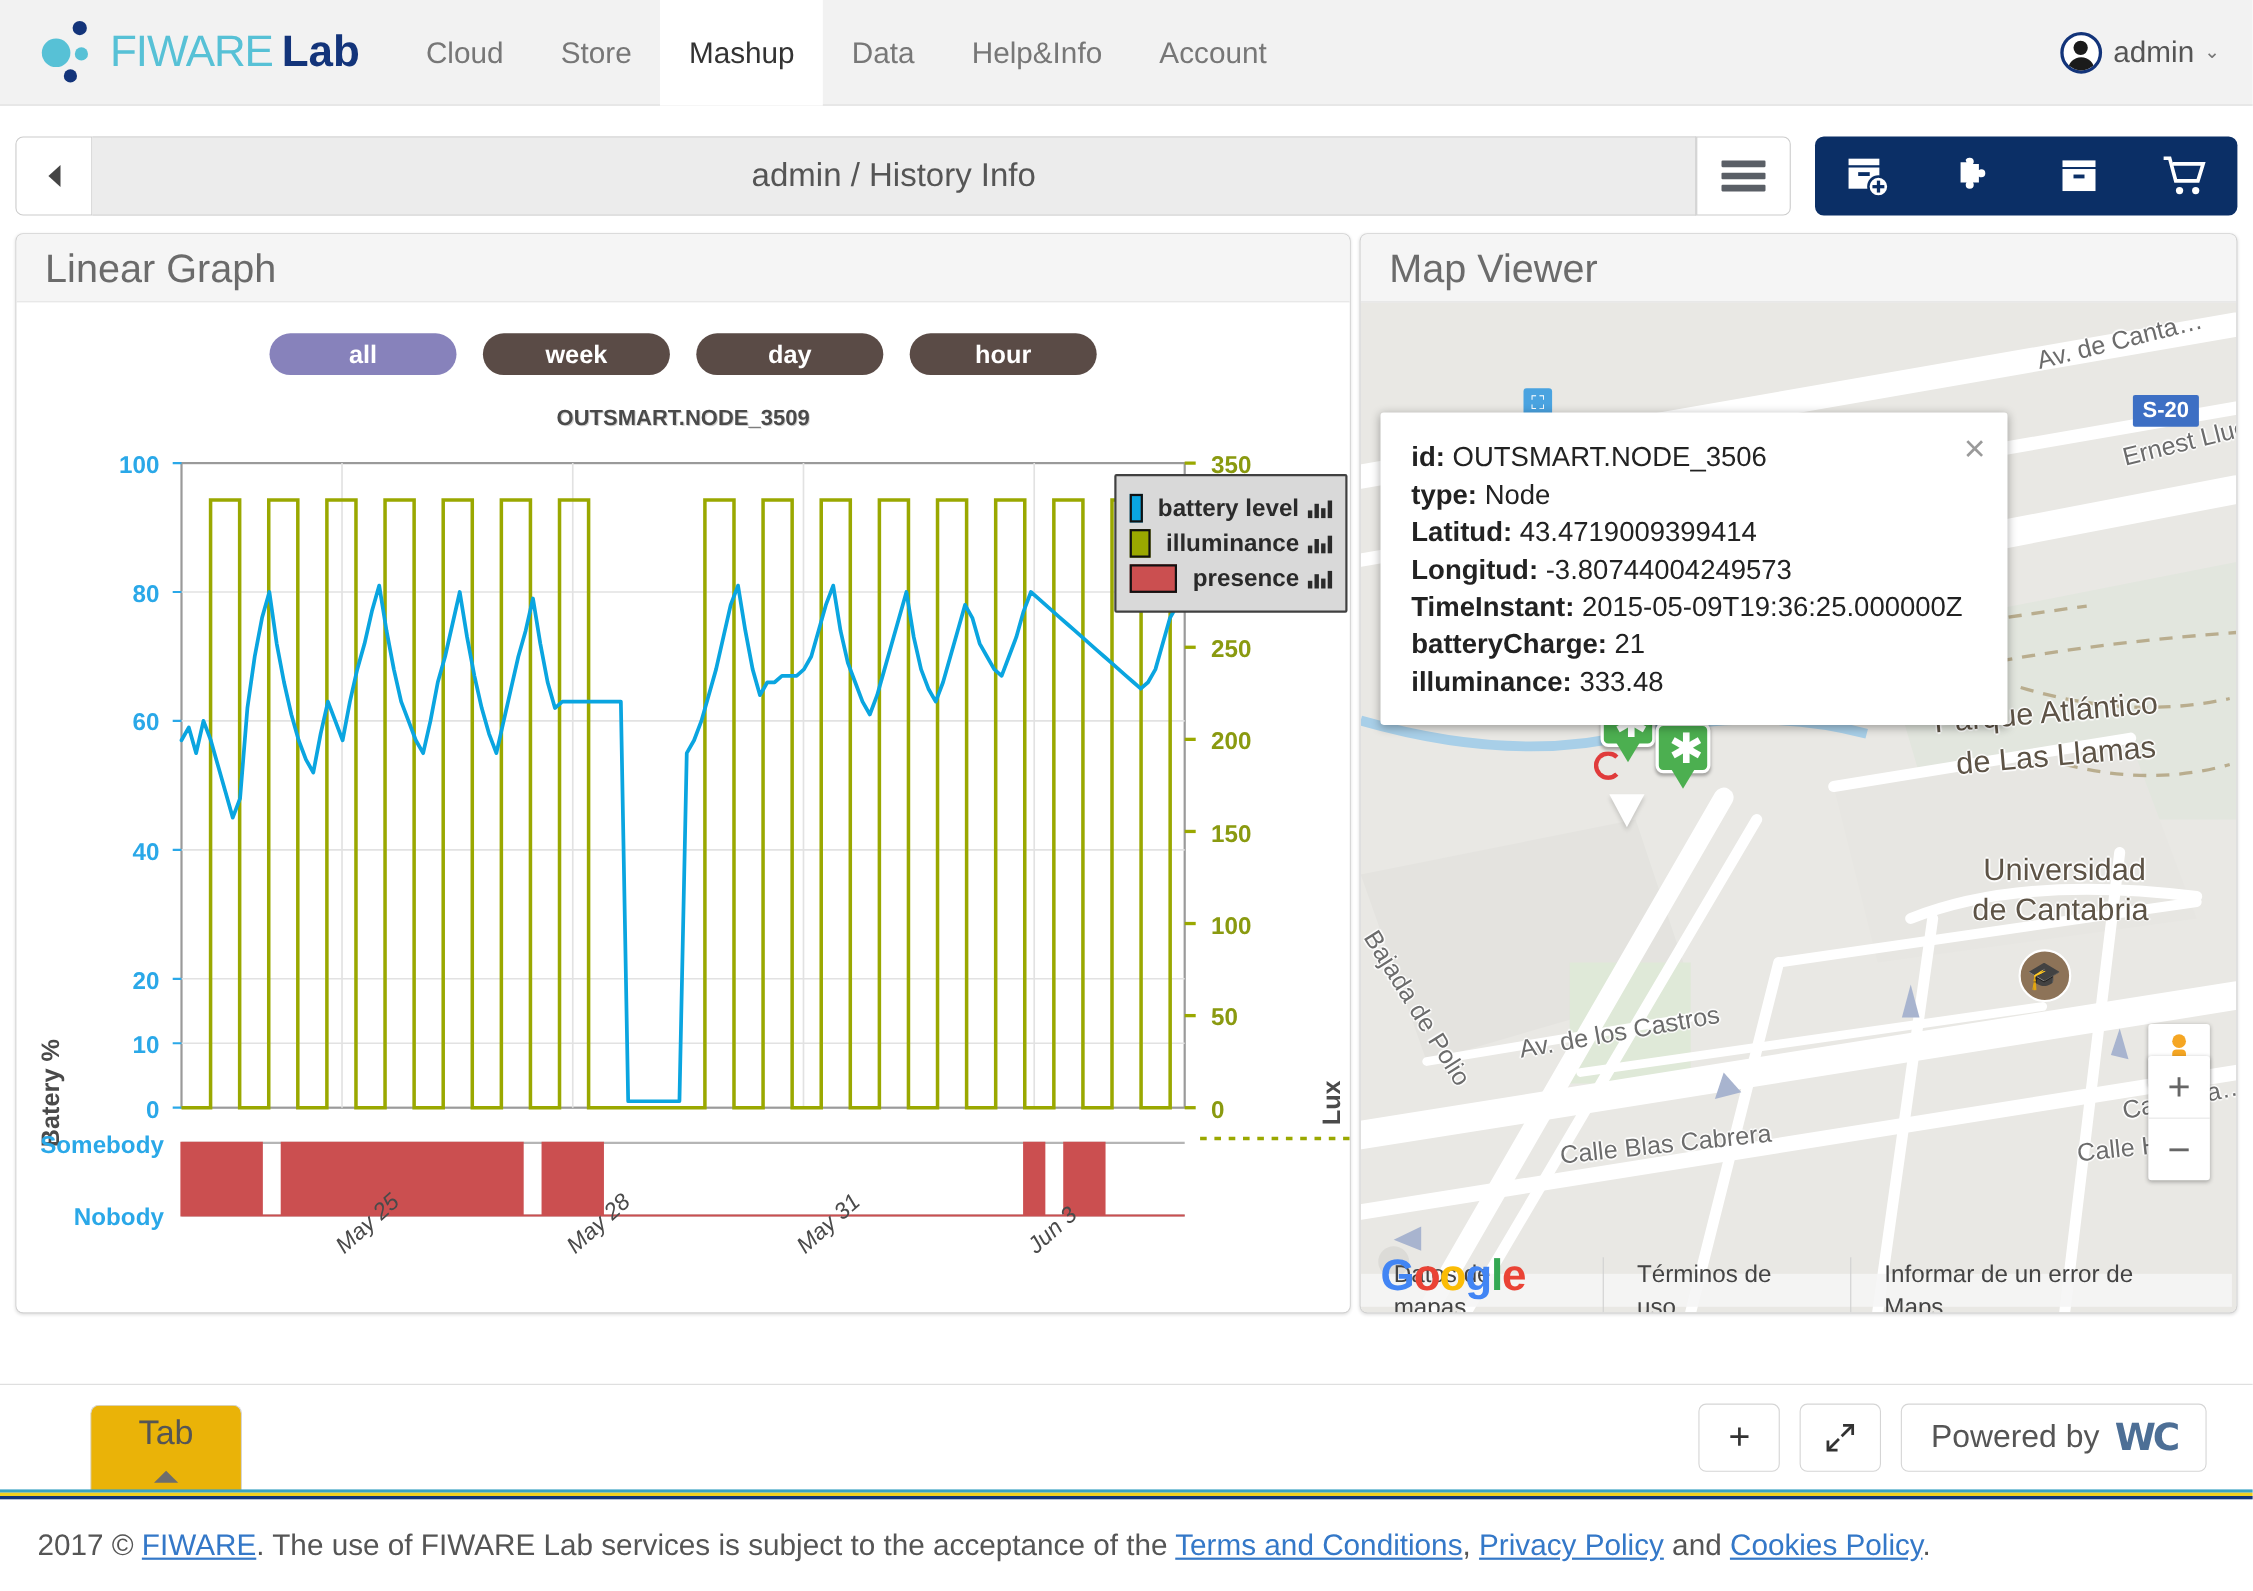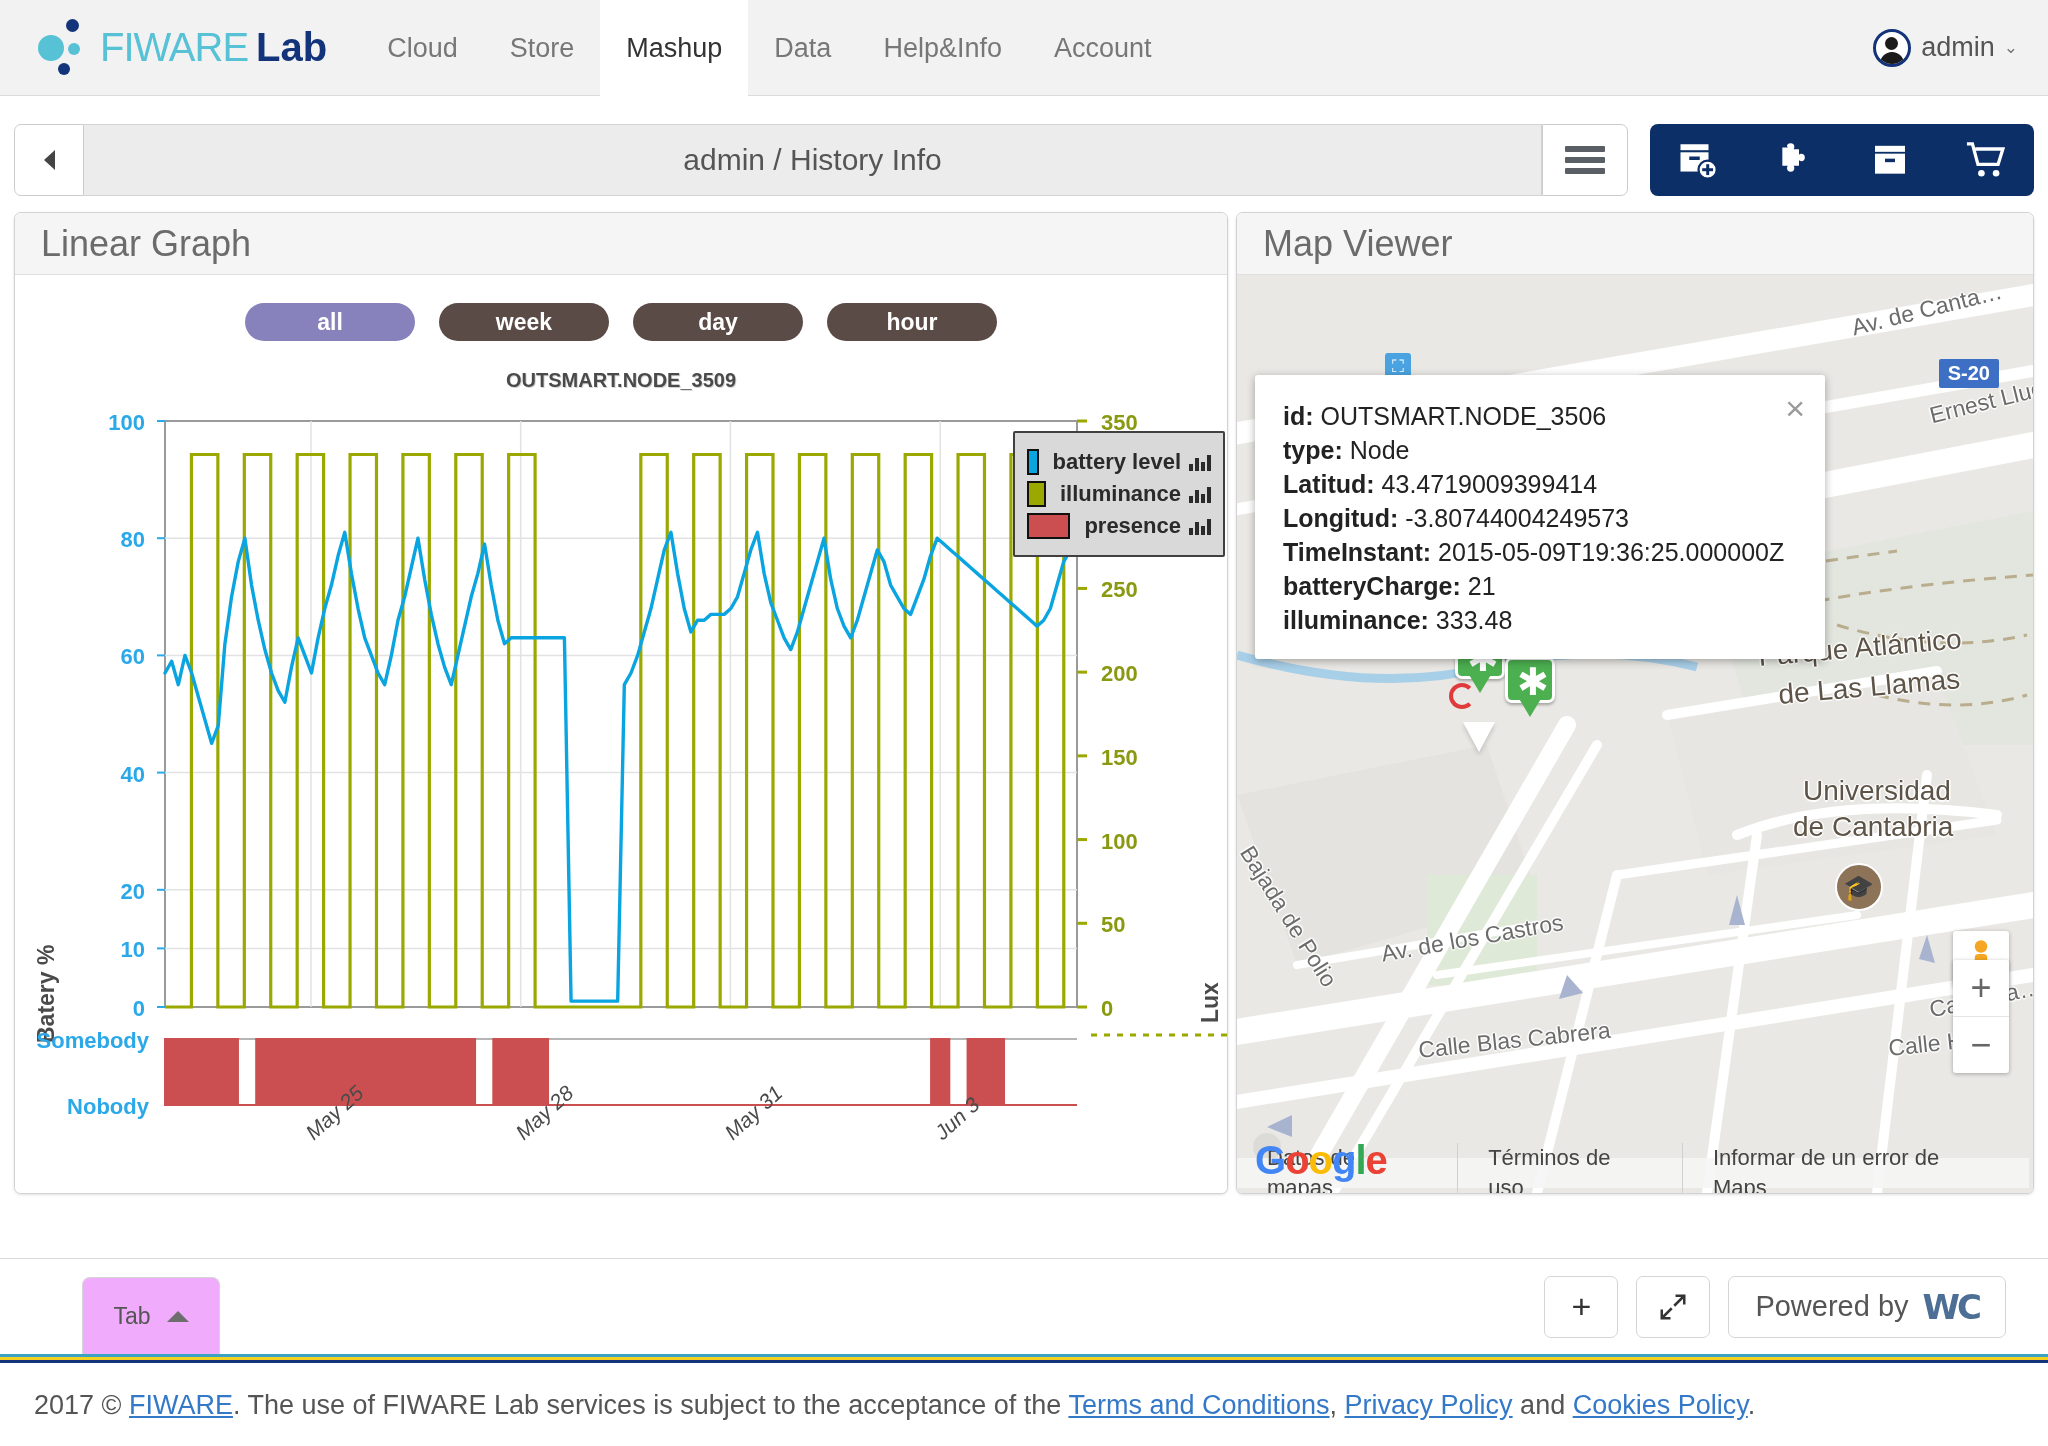--- a/index.html
+++ b/index.html
@@ -263,24 +263,24 @@
   .attrib-link:first-child { border-left:none; }
 
   
   #tabbar {
     position:absolute; left:0; top:1258px; width:2048px; height:96px;
     background:#ffffff; border-top:1px solid #dcdcdc;
     display:flex; align-items:center;
   }
   #tab-btn {
     margin-left:82px; height:78px; min-width:138px; padding:0 26px;
-    background:#f0abfc; border:1px solid #d5d5d5; border-radius:8px 8px 0 0;
+    background:#eab308; border:1px solid #d5d5d5; border-radius:8px 8px 0 0;
     border-bottom:none;
     display:flex; align-items:center; justify-content:center; gap:16px;
-    font-size:23px; color:#555555; cursor:pointer; margin-top:18px;
+    font-size:31px; color:#555555; cursor:pointer; margin-top:18px;flex-direction:column;
   }
   .caret-up { width:0;height:0;border-left:11px solid transparent;
     border-right:11px solid transparent;border-bottom:11px solid #6d6d6d; }
   #tab-actions { margin-left:auto; margin-right:42px; display:flex;
     align-items:center; gap:18px; }
   .tb-btn {
     height:62px; min-width:74px; border:1px solid #d5d5d5; border-radius:7px;
     background:#ffffff; display:flex; align-items:center; justify-content:center;
     cursor:pointer; font-size:34px; color:#333;
   }

